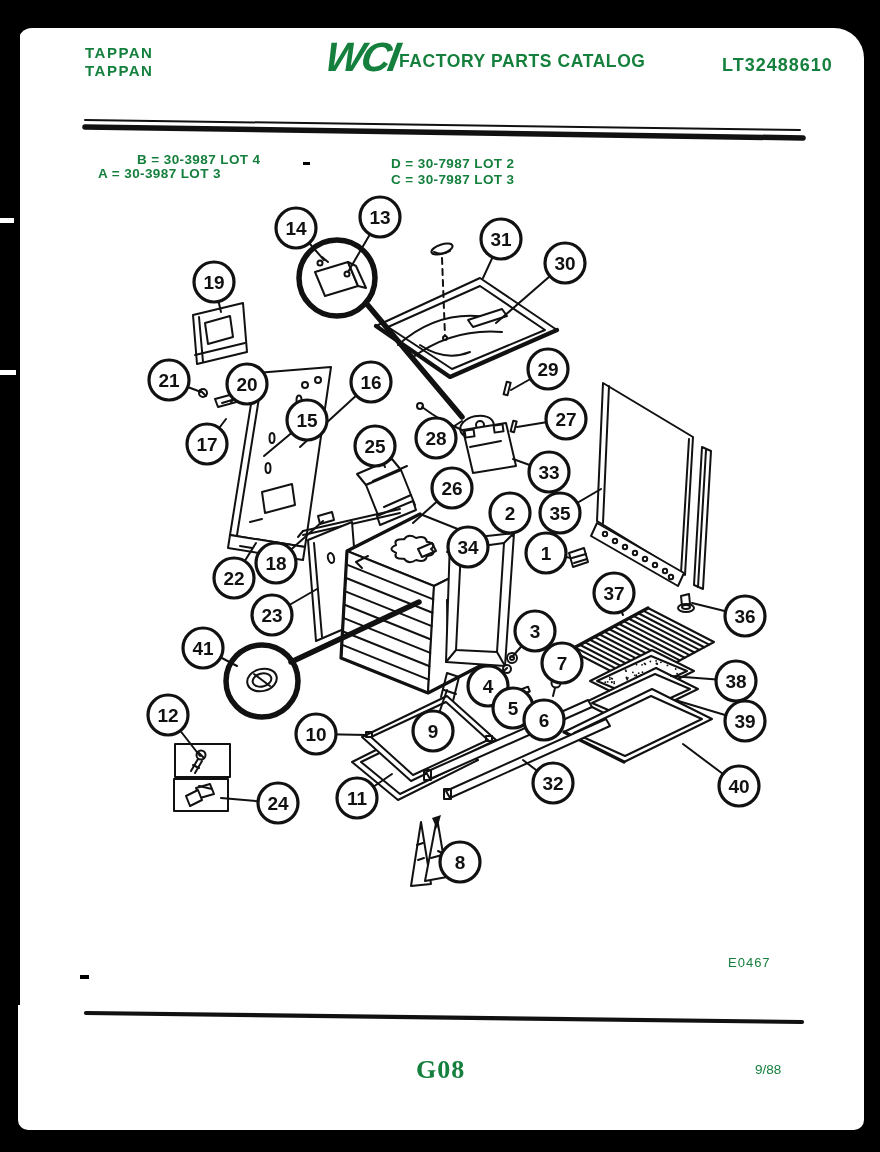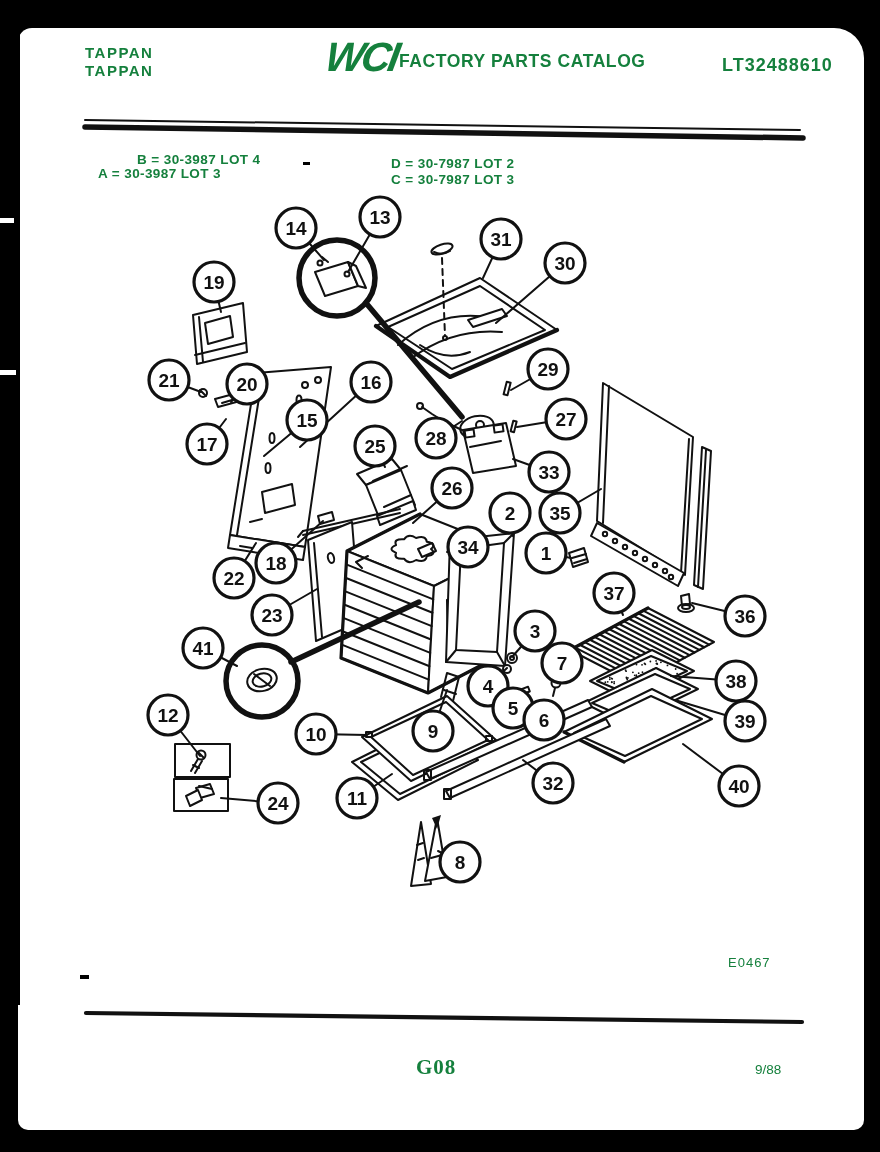--- a/index.html
+++ b/index.html
@@ -12,21 +12,21 @@
   .abs{position:absolute;white-space:nowrap;}
   .brand{left:85px;top:44px;font-size:15px;font-weight:bold;letter-spacing:1.5px;line-height:18px;}
   .logo{left:326px;top:34px;font-size:41px;font-weight:bold;font-style:italic;
         letter-spacing:-3px;transform:skewX(-10deg);}
   .cat-title{left:399px;top:51px;font-size:17.5px;font-weight:bold;letter-spacing:0.6px;}
   .docnum{left:722px;top:55px;font-size:18px;font-weight:bold;letter-spacing:1px;}
   .legend-a{left:98px;top:134px;margin-top:32px;}  .legend-b{left:98px;top:152px;margin-left:39px;}
   .legend-c{left:391px;top:138px;margin-top:34px;} .legend-d{left:391px;top:156px;}
   .legend-item{font-size:13.5px;font-weight:bold;letter-spacing:0.4px;}
   .plate-code{left:728px;top:955px;font-size:13px;font-weight:normal;letter-spacing:1px;}
-  .page-code{left:416px;top:1055px;font-size:21px;font-weight:bold;
+  .page-code{left:416px;top:1055px;font-size:26px;font-weight:bold;
              font-family:"Liberation Serif",serif;letter-spacing:1px;}
   .date-code{left:755px;top:1062px;font-size:13.5px;font-weight:normal;}
   svg{position:absolute;left:0;top:0;}
   svg .ln{stroke:#111;fill:none;stroke-width:2;stroke-linejoin:round;stroke-linecap:round;}
   svg .w{fill:#fff;}
   svg .t3{stroke-width:3.2;} svg .t4{stroke-width:4.2;} svg .t5{stroke-width:5.5;}
   svg .dot{fill:#111;stroke:none;}
   svg text.co{font-family:"Liberation Sans",sans-serif;font-weight:bold;font-size:19px;
               fill:#111;stroke:none;text-anchor:middle;}
 </style>

